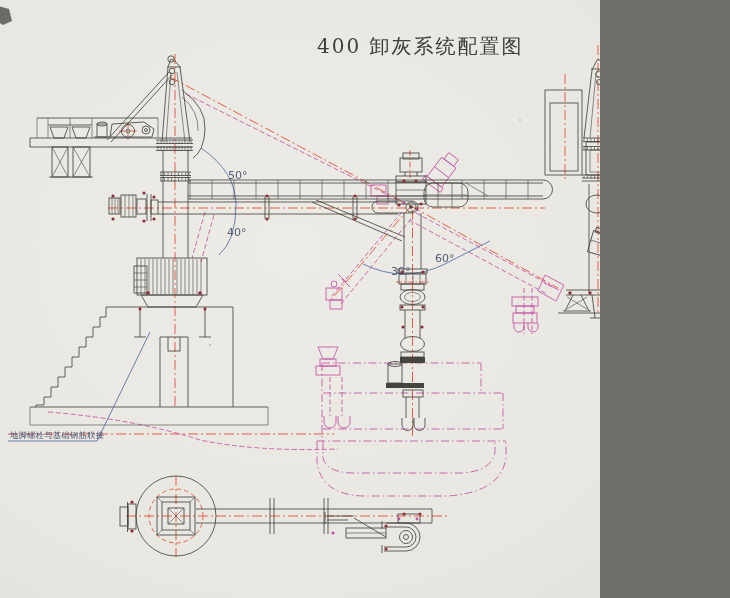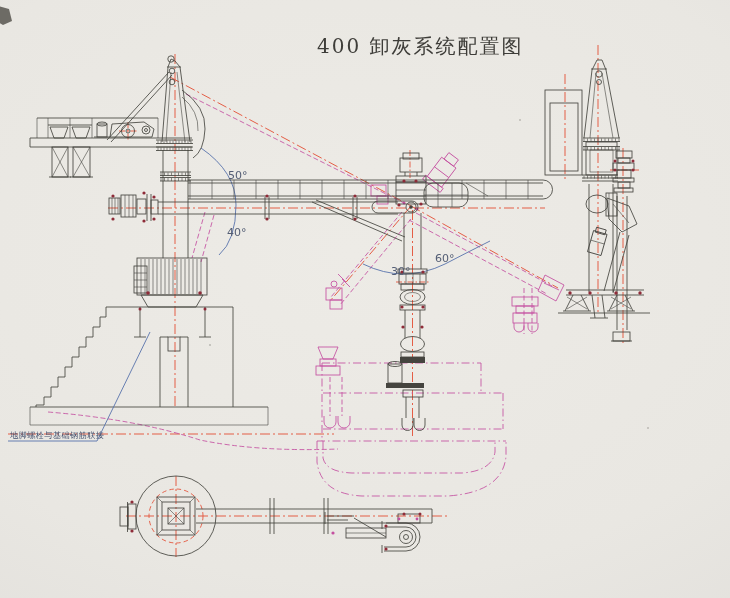--- a/index.html
+++ b/index.html
@@ -1,17 +1,17 @@
 <!DOCTYPE html>
 <html><head>
 <meta charset="utf-8">
 <style>
   html,body{margin:0;padding:0;background:#6e6d6a;}
   .page{
-    position:relative;width:730px;height:598px;overflow:hidden;
+    position:relative;width:600px;height:598px;overflow:hidden;
     background:
       radial-gradient(ellipse 130% 110% at 48% 42%, #edebe6 0%, #e9e7e2 50%, #e0deda 82%, #d0cec9 100%);
     font-family:"DejaVu Sans", sans-serif;
   }
   .page svg{position:absolute;left:0;top:0;}
   .k{stroke:#45443f;fill:none;stroke-width:.85;stroke-linecap:butt;}
   .kt{stroke:#45443f;fill:none;stroke-width:.6;}
   .kf{fill:#45443f;stroke:none;}
   .r{stroke:#e4563d;fill:none;stroke-width:.95;stroke-dasharray:10 3 2 3;}
   .r2{stroke:#e4563d;fill:none;stroke-width:.9;stroke-dasharray:6 2 1.5 2;}

